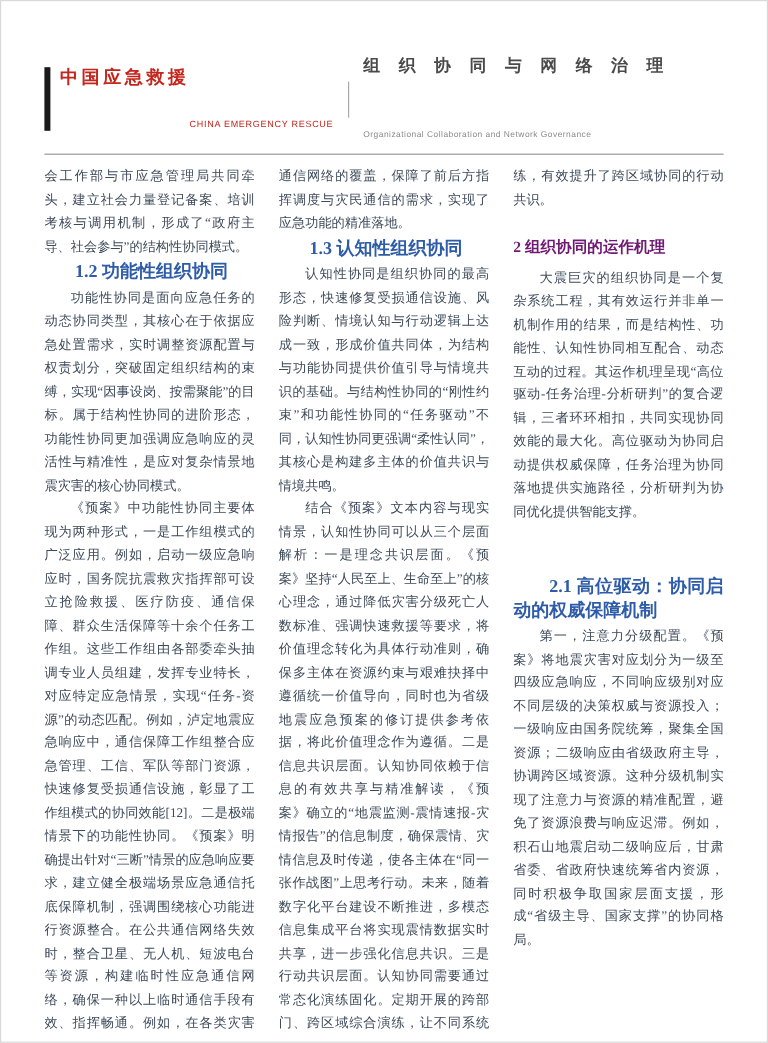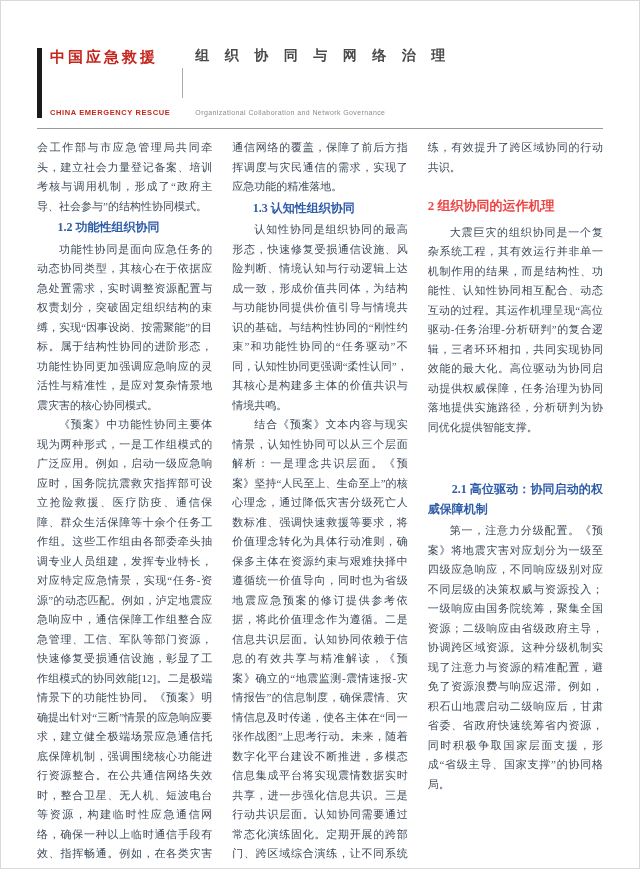--- a/index.html
+++ b/index.html
@@ -16,28 +16,28 @@
   
   .header {
     margin-top:46px;
     display:flex;
     align-items:center;
     padding-bottom:10px;
     border-bottom:1px solid #9a9a9a;
   }
   .logo-block { display:flex; align-items:stretch; }
   .logo-bar { width:5px; background:#1a1a1a; margin-right:8px; }
-  .logo-text { display:flex; flex-direction:column; justify-content:center; }
+  .logo-text { display:flex; flex-direction:row; justify-content:center; }
   .logo-cn {
     color:#c4261d; font-weight:bold; font-size:15px;
     letter-spacing:3px; line-height:17px; white-space:nowrap;
     font-family:"Liberation Sans","DejaVu Sans",sans-serif;
   }
   .logo-en {
-    color:#c4261d; font-weight:bold; font-size:7.5px;
+    color:#c4261d; font-weight:normal; font-size:7.5px;
     letter-spacing:0.6px; line-height:10px; white-space:nowrap;
     font-family:"Liberation Sans","DejaVu Sans",sans-serif;
     margin-top:43px;
   }
   .header-divider { width:1px; background:#aaaaaa; height:30px; margin:0 12px; }
   .section-title-block { display:flex; flex-direction:column; justify-content:center;gap:43px; }
   .section-title {
     color:#4a4a4a; font-weight:bold; font-size:14px;
     letter-spacing:6px; line-height:18px; white-space:nowrap;
   }
@@ -60,26 +60,26 @@
     font-size:11px;
     line-height:19.5px;
     color:#3d4a5a;
     text-align:justify;
     text-justify:inter-ideograph;
     overflow:hidden;
   }
   .col p { text-indent:2em; margin:0; }
   .col p.cont { text-indent:0; }
   .h3 {
-    color:#2e5ca8; font-weight:bold; font-size:12px;
+    color:#2e5ca8; font-weight:bold; font-size:15px;
     text-indent:1.7em; line-height:19.5px; margin:2px 0;
   }
   .h3.wrap { text-indent:2em;margin-top:43px; }
   .h2 {
-    color:#ef4444; font-weight:bold; font-size:13px;
+    color:#701a75; font-weight:bold; font-size:13px;
     line-height:19.5px; margin:19px 0 7px 0; text-indent:0;
   }
 </style>
 </head>
 <body>
 
 <div class="page">
 
   <div class="header">
     <div class="logo-block">

